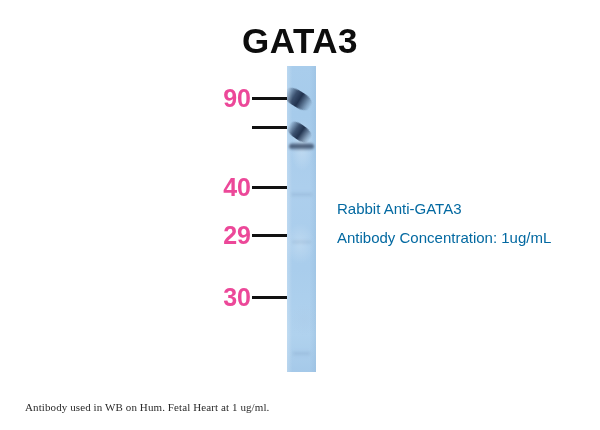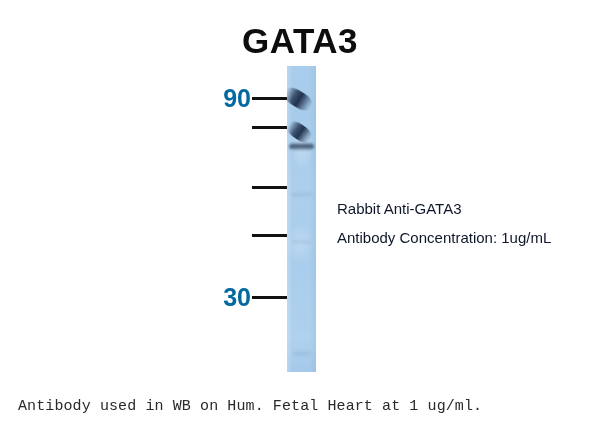--- a/index.html
+++ b/index.html
@@ -49,21 +49,21 @@
   .marker-label {
     position: absolute;
     right: 40px;
     top: 0;
     width: 52px;
     text-align: right;
     font-family: "Liberation Sans", sans-serif;
     font-weight: bold;
     font-size: 25px;
     line-height: 26px;
-    color: #0369a1;
+    color: #ec4899;
   }
   .marker-tick {
     position: absolute;
     right: -1px;
     top: 12px;
     width: 40px;
     height: 3px;
     background: #111111;
   }
 
@@ -130,31 +130,31 @@
   #annotation-block {
     position: absolute;
     left: 337px;
     top: 194px;
     width: 255px;
   }
   .annotation-line {
     font-family: "Liberation Sans", sans-serif;
     font-size: 15px;
     line-height: 29px;
-    color: #0f172a;
+    color: #0369a1;
     white-space: nowrap;
   }
 
   
   #footer-caption {
     position: absolute;
-    left: 18px;
+    left: 25px;
     top: 401px;
-    font-family: Liberation Mono, monospace;
-    font-size: 15px;
+    font-family: Liberation Serif, serif;
+    font-size: 11px;
     line-height: 12px;
     color: #2a2a2a;
     letter-spacing: 0.1px;
   }
 </style>
 </head>
 <body>
 
 <div id="figure-root">
 
@@ -162,23 +162,25 @@
 
   <div id="marker-ladder">
       <div class="marker-row" style="top: 25px;">
         <div class="marker-label">90</div>
         <div class="marker-tick"></div>
       </div>
       <div class="marker-row" style="top: 54px;">
         <div class="marker-tick"></div>
       </div>
       <div class="marker-row" style="top: 114px;">
+        <div class="marker-label">40</div>
         <div class="marker-tick"></div>
       </div>
       <div class="marker-row" style="top: 162px;">
+        <div class="marker-label">29</div>
         <div class="marker-tick"></div>
       </div>
       <div class="marker-row" style="top: 224px;">
         <div class="marker-label">30</div>
         <div class="marker-tick"></div>
       </div>
     </div>
 
   <div id="blot-lane">
       <div class="band-diagonal" style="top: 18px; left: 3px; width: 16px; height: 30px; transform: rotate(-58deg);"></div>

